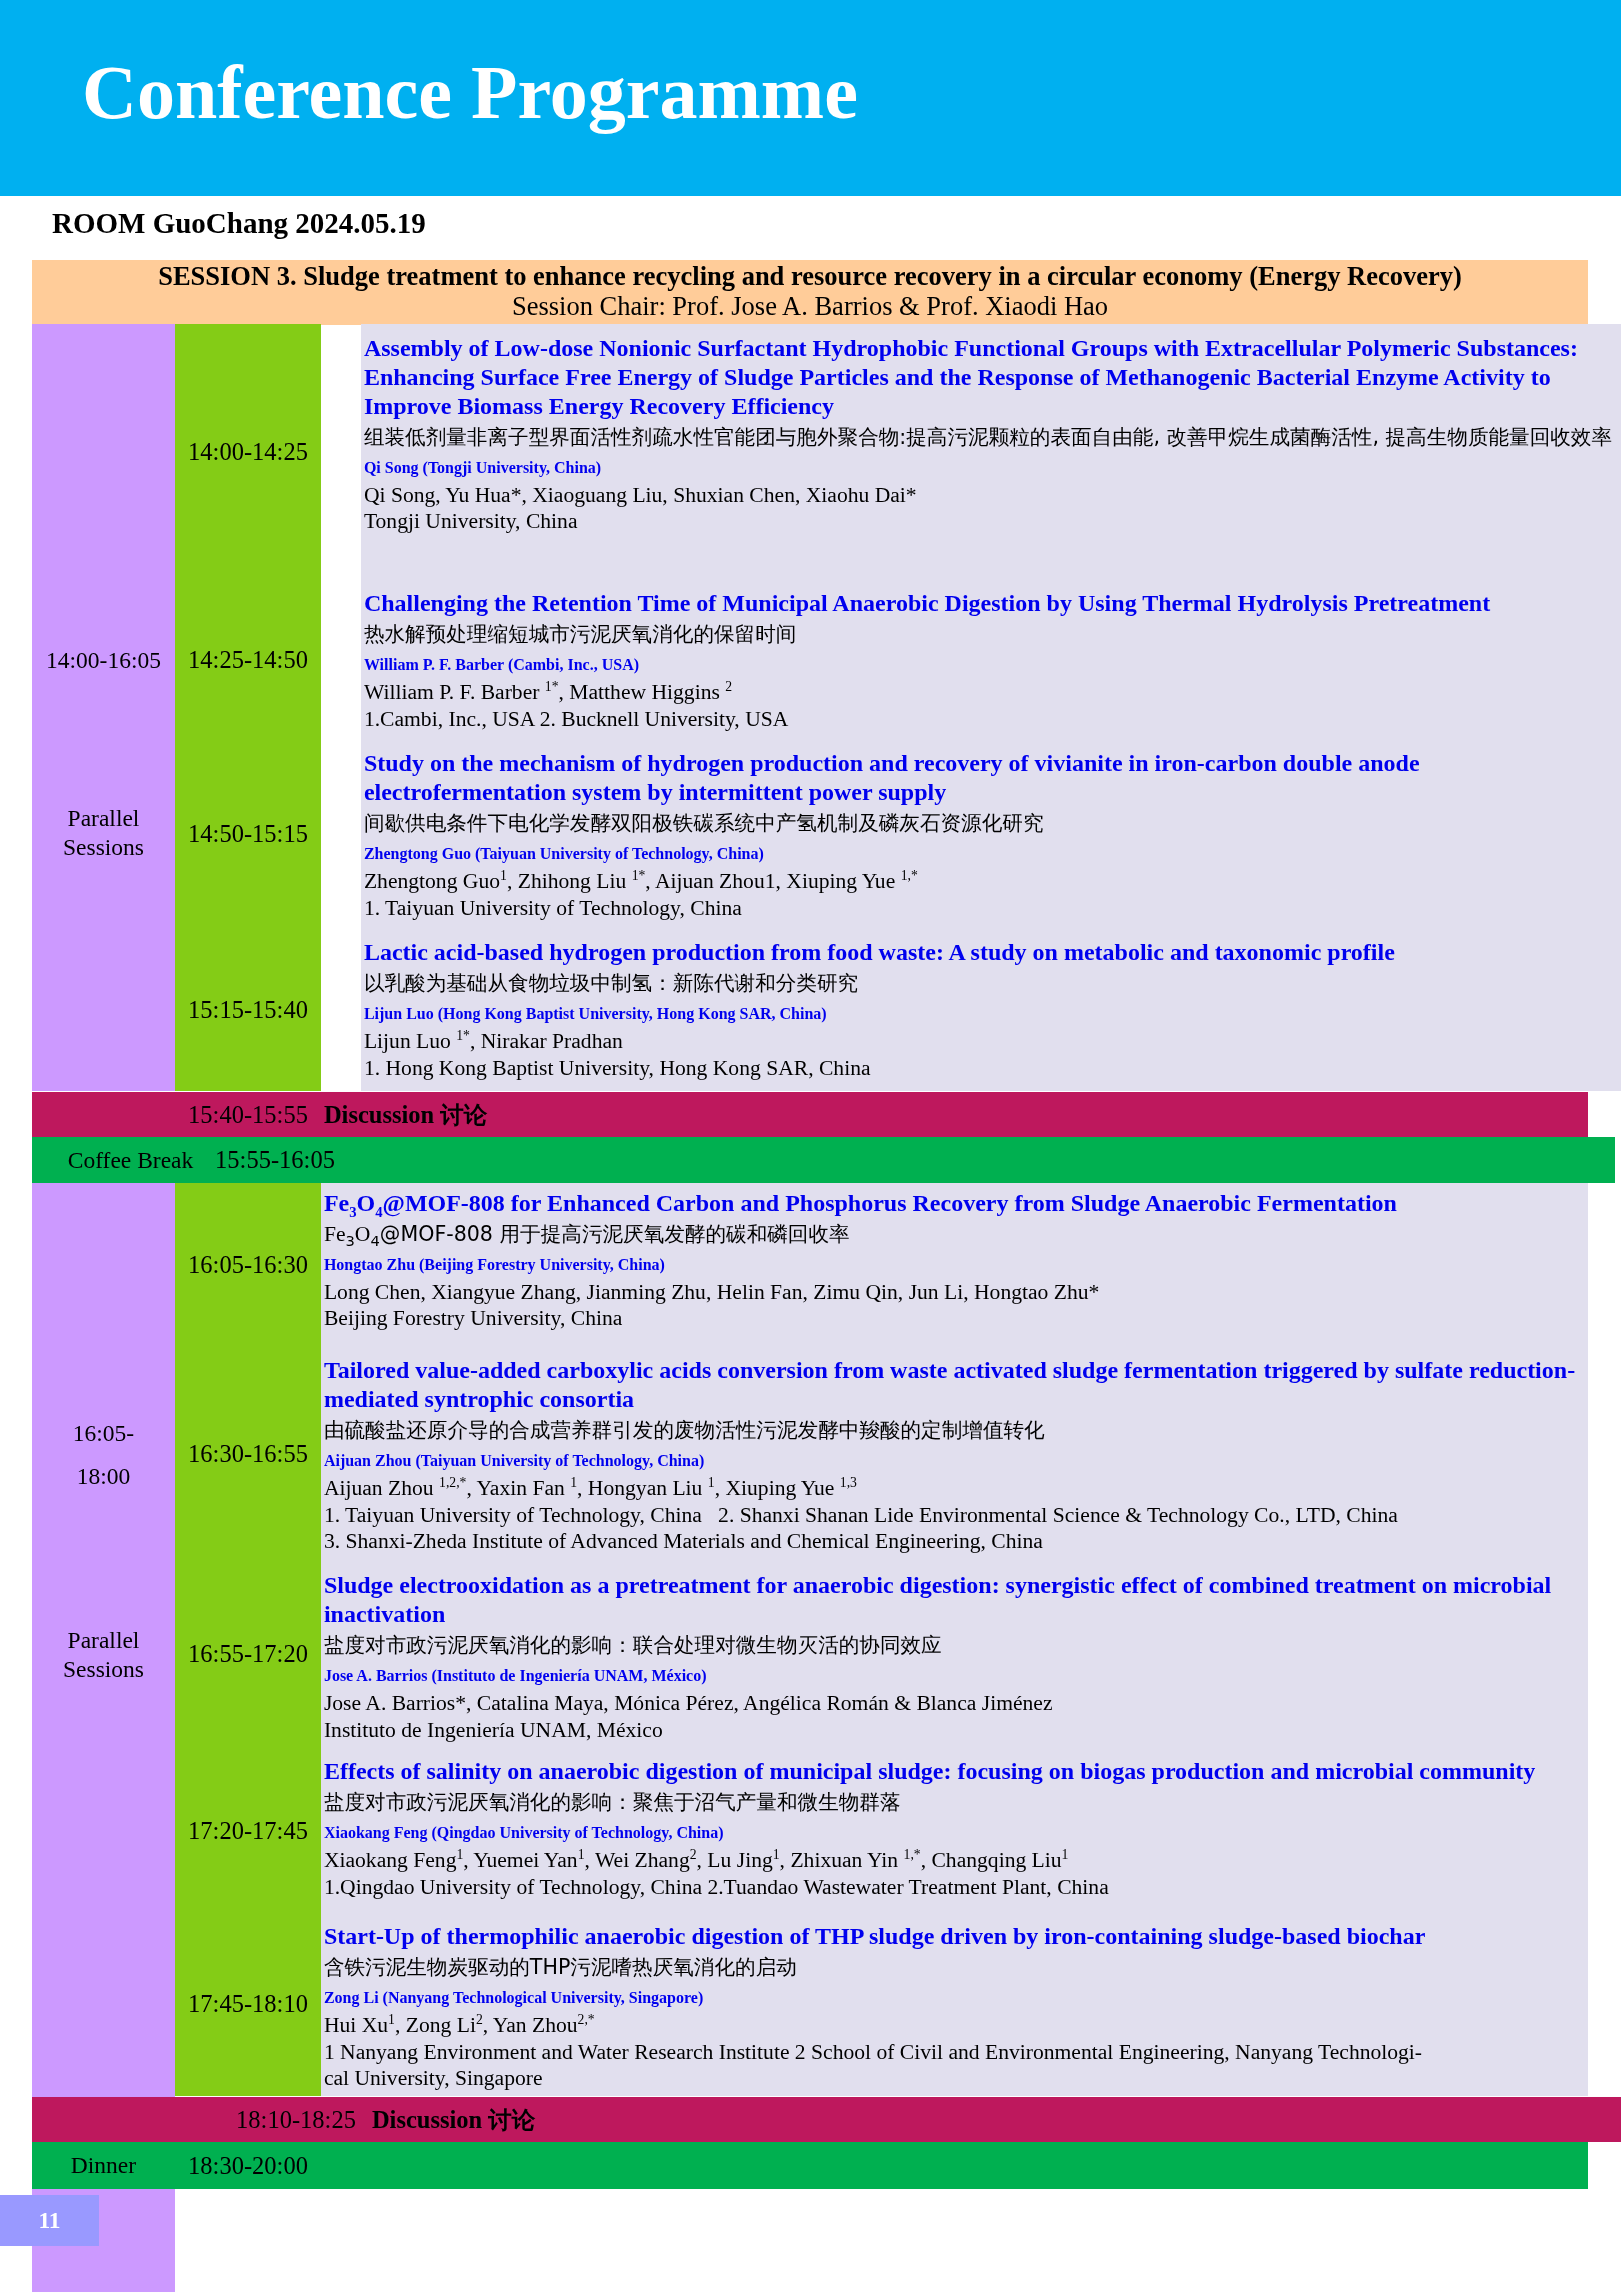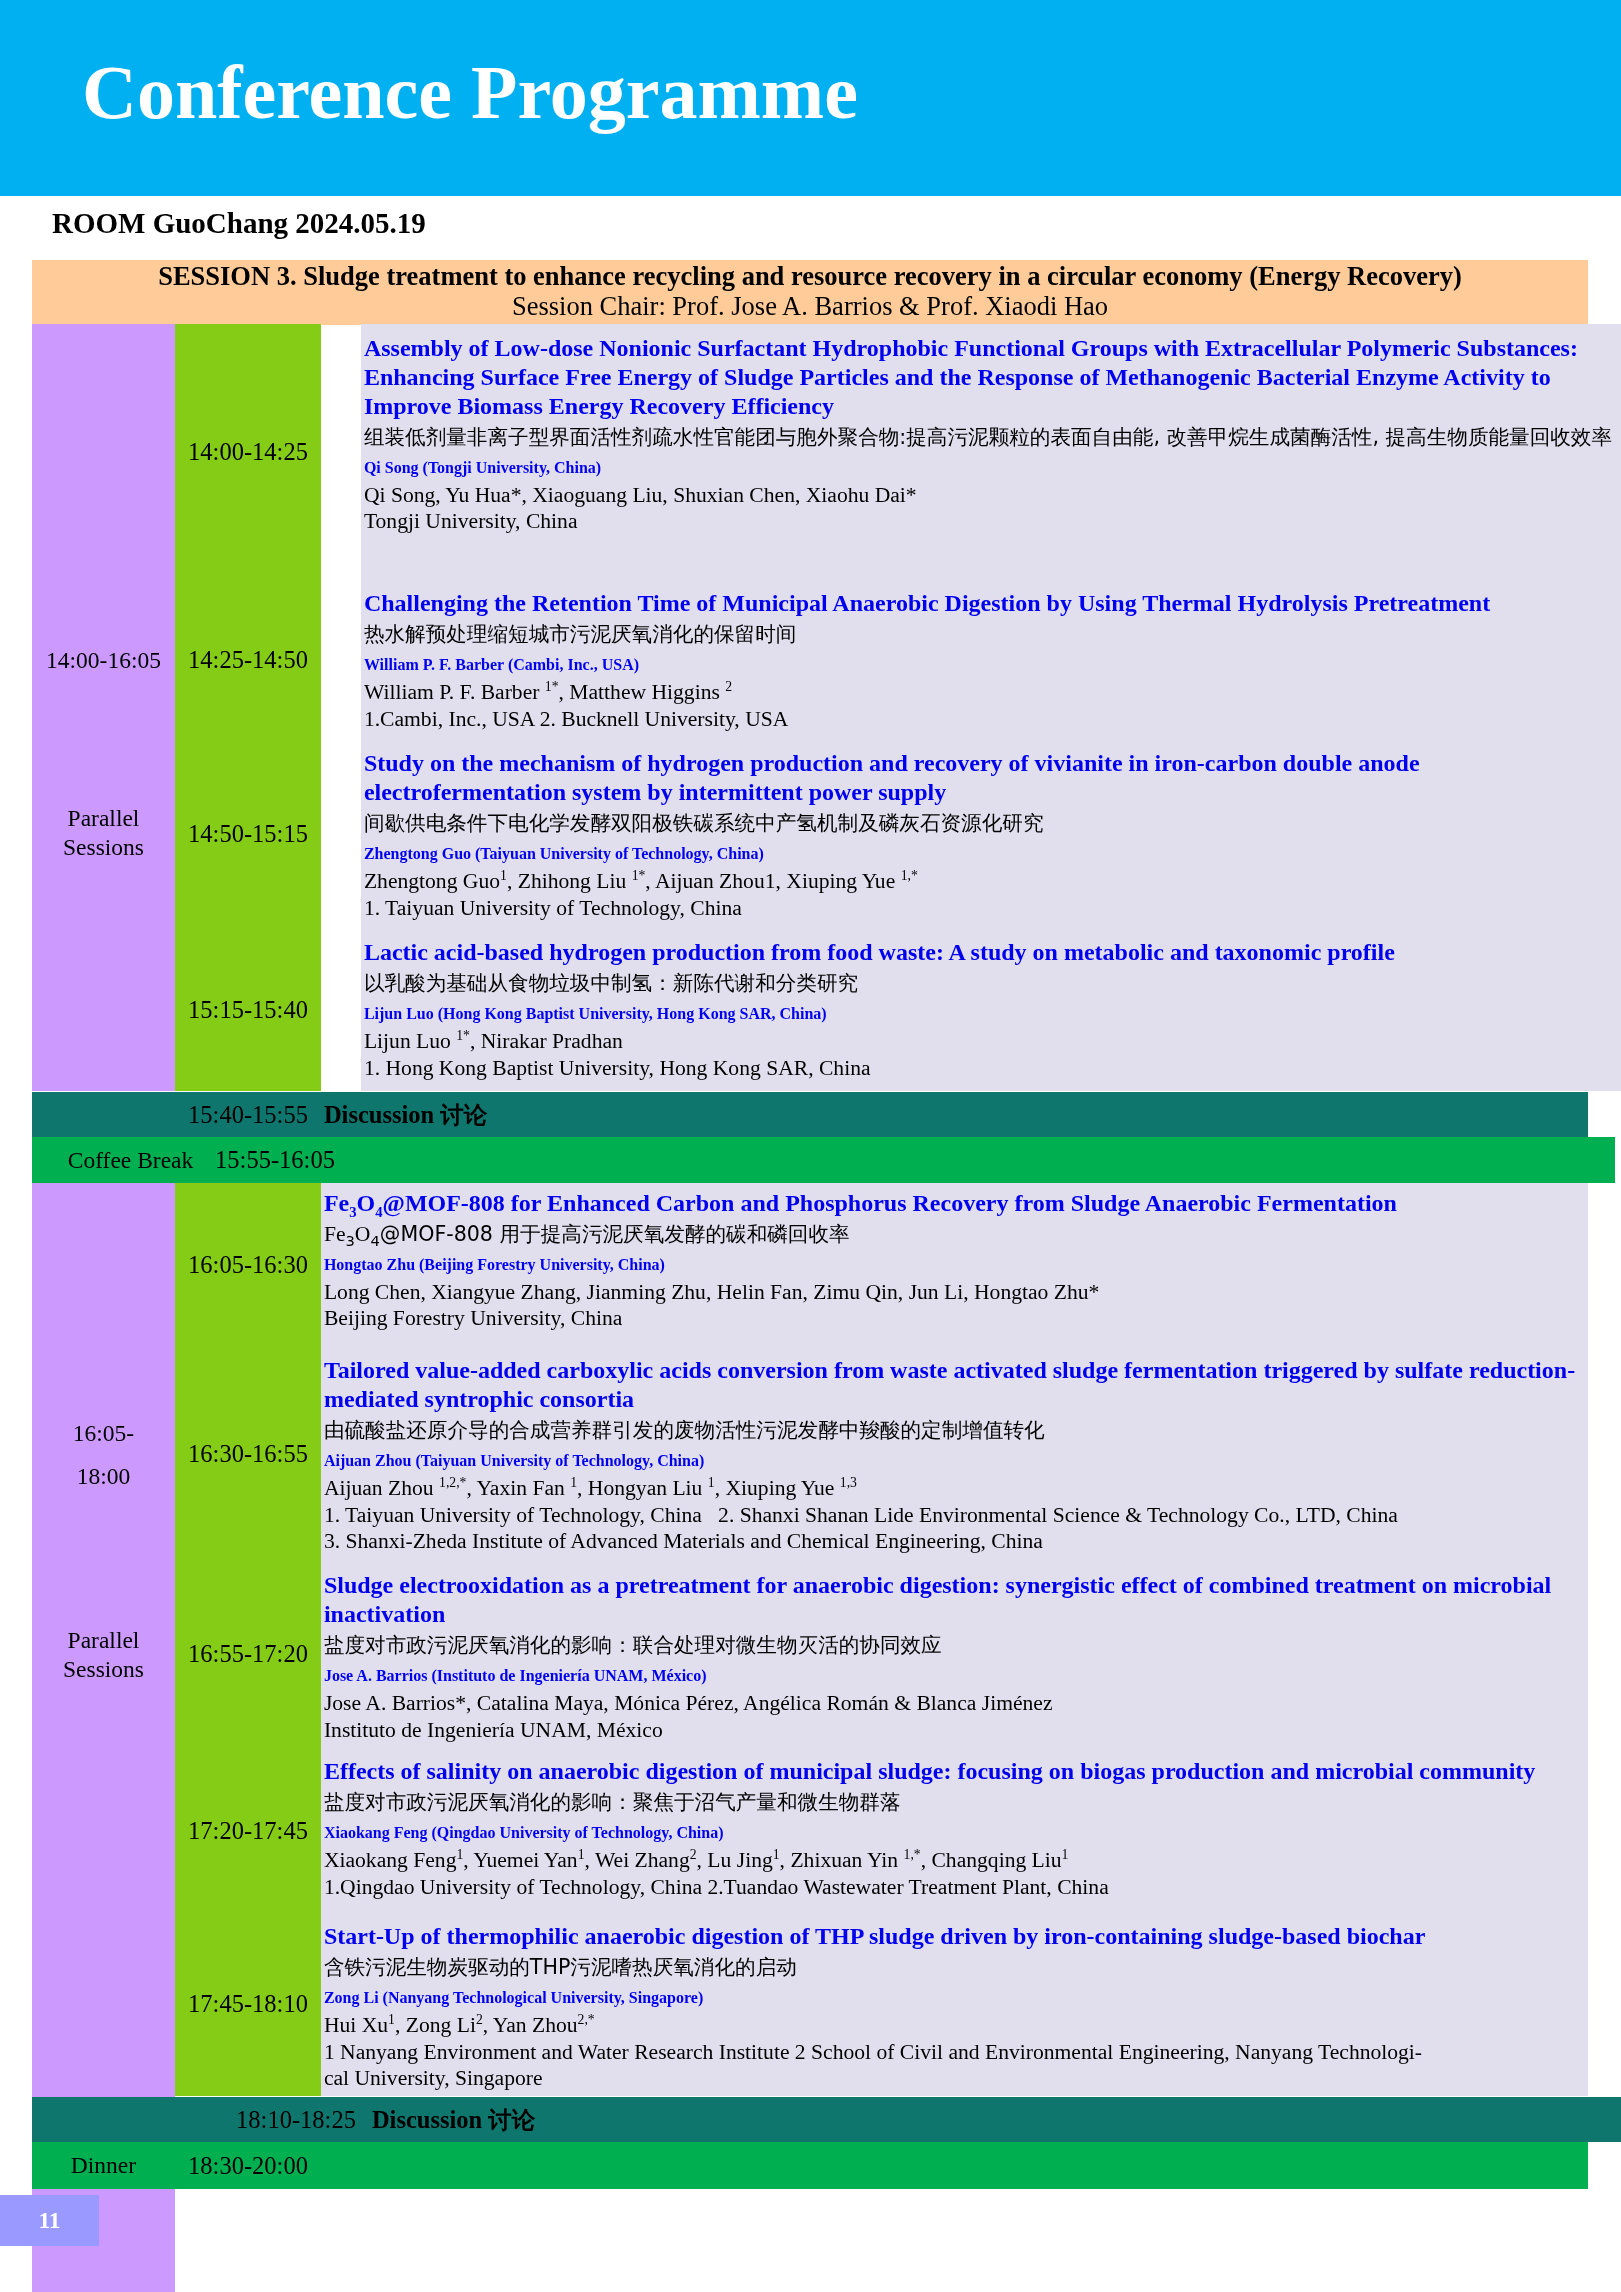--- a/index.html
+++ b/index.html
@@ -17,21 +17,21 @@
   .slot{position:absolute;left:0;width:146px;display:flex;align-items:center;justify-content:center;font-size:24.5px;}
   .talk{position:absolute;left:2.9px;width:1262px;}
   .ttl{color:#0000EE;font-weight:bold;font-size:24px;line-height:29px;}
   .zh{font-family:"DejaVu Sans",sans-serif;font-size:20.6px;line-height:32px;}
   .spk{color:#0000EE;font-weight:bold;font-size:16px;line-height:29px;}
   .au{font-size:21.6px;line-height:26.5px;}
   .af{font-size:21.6px;line-height:26.5px;}
   sup{font-size:13.7px;line-height:0;}
   sub{font-size:14.7px;line-height:0;}
   .bar{position:absolute;left:32px;width:1556px;display:flex;align-items:center;}
-  .bar.disc{background:#0f766e;}
+  .bar.disc{background:#be185d;}
   .bar.brk{background:#00B050;}
   .bar .l{width:143px;text-align:center;font-size:23.5px;}
   .bar .m{width:146px;text-align:center;font-size:24.5px;}
   .bar .r{padding-left:2.9px;font-size:24.5px;font-weight:bold;}
   .bar .r .zhb{font-family:"DejaVu Sans",sans-serif;font-weight:bold;font-size:23.5px;}
   .pageno{position:absolute;left:0;top:2195px;width:99px;height:51px;background:#9999FF;color:#fff;font-weight:bold;font-size:23.5px;text-align:center;line-height:51px;}
 </style>
 </head>
 <body>
 

